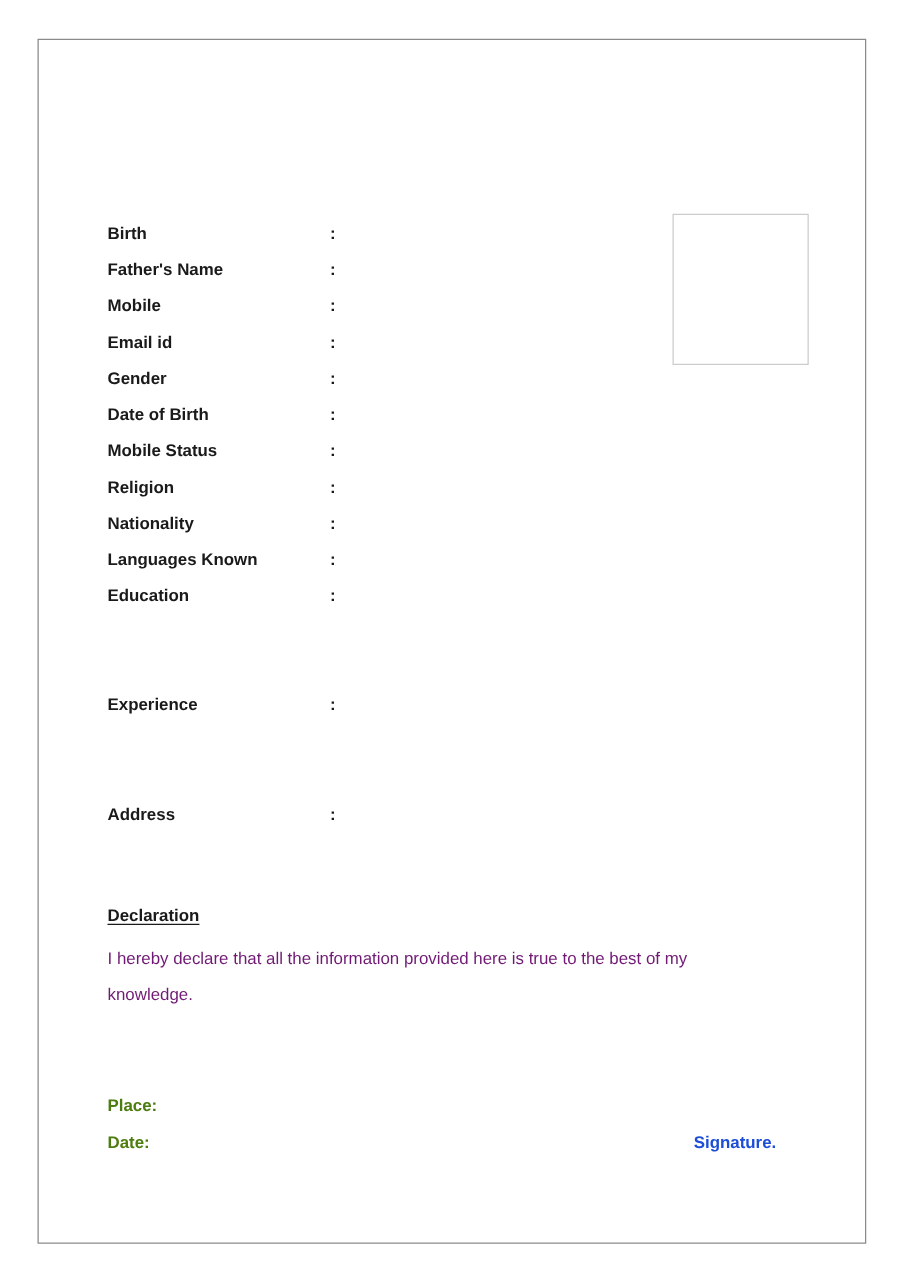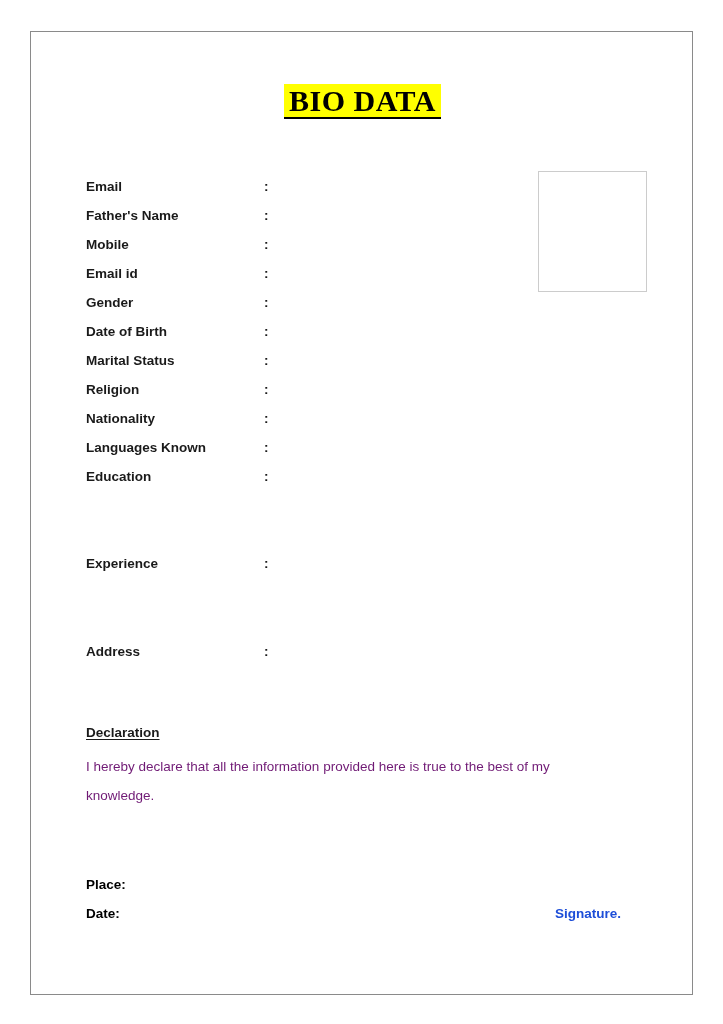--- a/index.html
+++ b/index.html
@@ -138,21 +138,21 @@
     position: relative;
     height: 29px;
     line-height: 29px;
   }
   .signoff-label {
     position: absolute;
     left: 0;
     top: 0;
     font-size: 13.5px;
     font-weight: bold;
-    color: #000000;
+    color: #4d7c0f;
   }
   .signature-label {
     position: absolute;
     left: 469px;
     top: 0;
     font-size: 13.5px;
     font-weight: bold;
     color: #1d4ed8;
     text-align: right;
   }
@@ -172,30 +172,27 @@
     color: #2e5fa3;
     text-decoration: underline;
     text-underline-offset: 1px;
   }
 </style>
 </head>
 <body>
 
 <div id="page">
 
-  <div class="title-wrap">
-    <span class="title">BIO DATA</span>
-  </div>
 
   <div class="photo-box"></div>
 
   <div class="fields">
 
     <div class="field-row">
-      <span class="field-label">Email</span>
+      <span class="field-label">Birth</span>
       <span class="field-colon">:</span>
       <span class="field-value"></span>
     </div>
 
     <div class="field-row">
       <span class="field-label">Father's Name</span>
       <span class="field-colon">:</span>
       <span class="field-value"></span>
     </div>
 
@@ -217,21 +214,21 @@
       <span class="field-value"></span>
     </div>
 
     <div class="field-row">
       <span class="field-label">Date of Birth</span>
       <span class="field-colon">:</span>
       <span class="field-value"></span>
     </div>
 
     <div class="field-row">
-      <span class="field-label">Marital Status</span>
+      <span class="field-label">Mobile Status</span>
       <span class="field-colon">:</span>
       <span class="field-value"></span>
     </div>
 
     <div class="field-row">
       <span class="field-label">Religion</span>
       <span class="field-colon">:</span>
       <span class="field-value"></span>
     </div>
 

